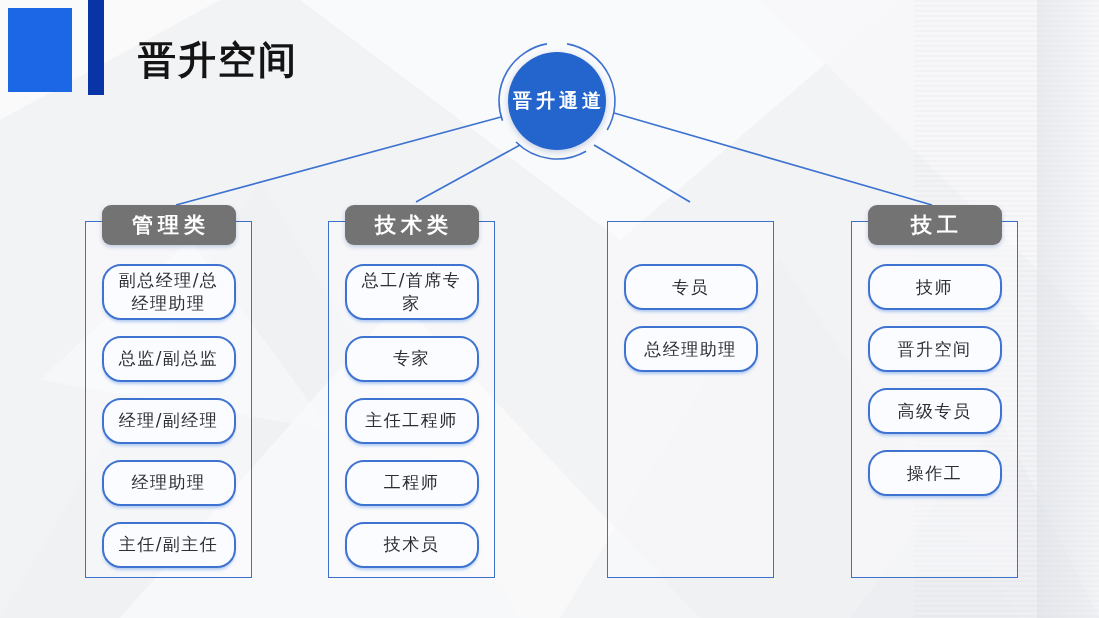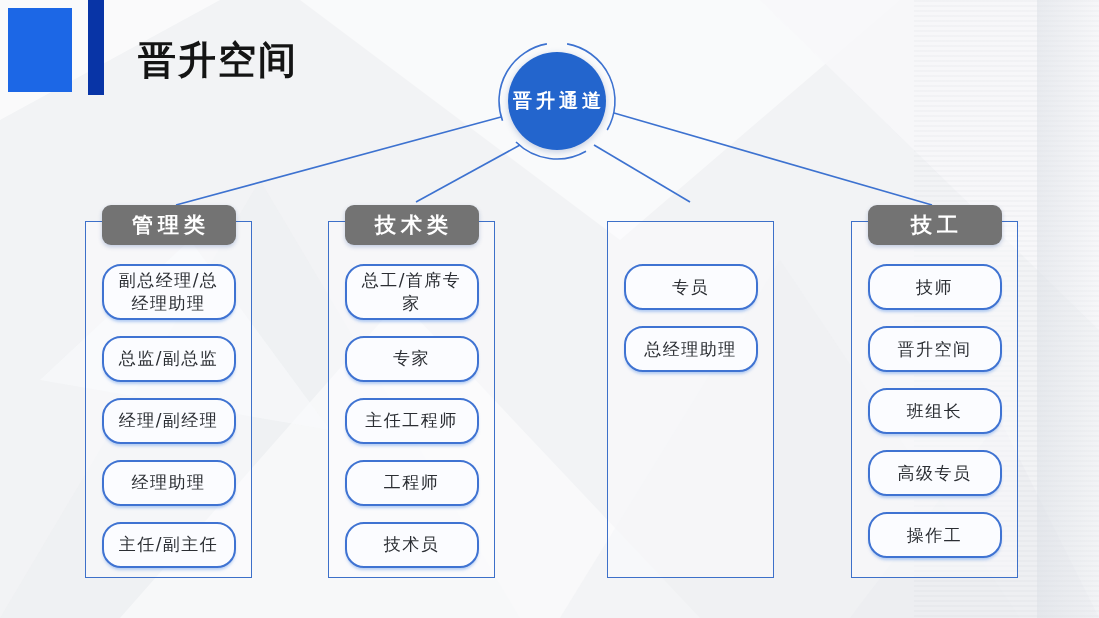--- a/index.html
+++ b/index.html
@@ -140,20 +140,19 @@
           <div class="item-box">专员</div>
           <div class="item-box">总经理助理</div>
         </div>
     </section>
 
     <section class="column c3">
       <div class="col-header">技工</div>
       <div class="col-items">
           <div class="item-box">技师</div>
           <div class="item-box">晋升空间</div>
-          <div class="item-box">班组长</div>
           <div class="item-box">高级专员</div>
           <div class="item-box">操作工</div>
         </div>
     </section>
   </div>
 
 </div>
 
 </body></html>

